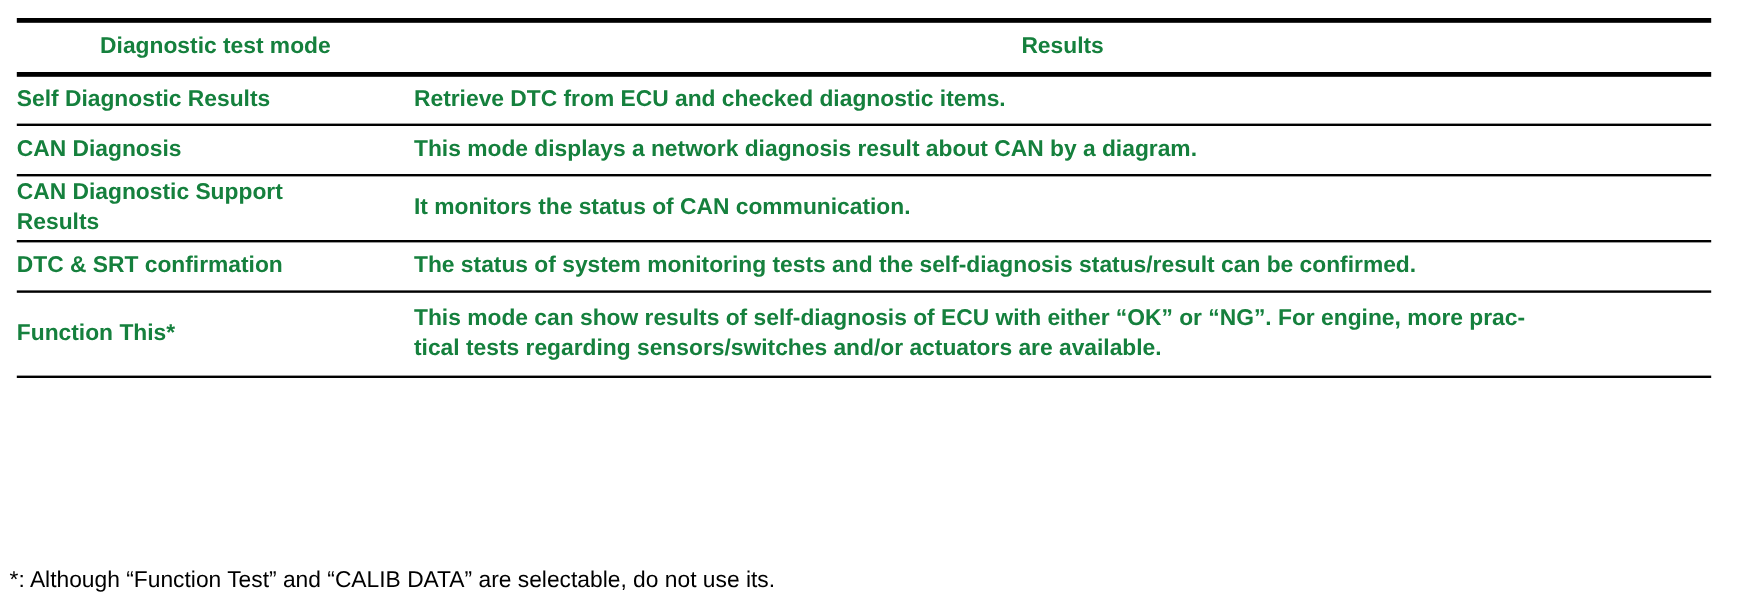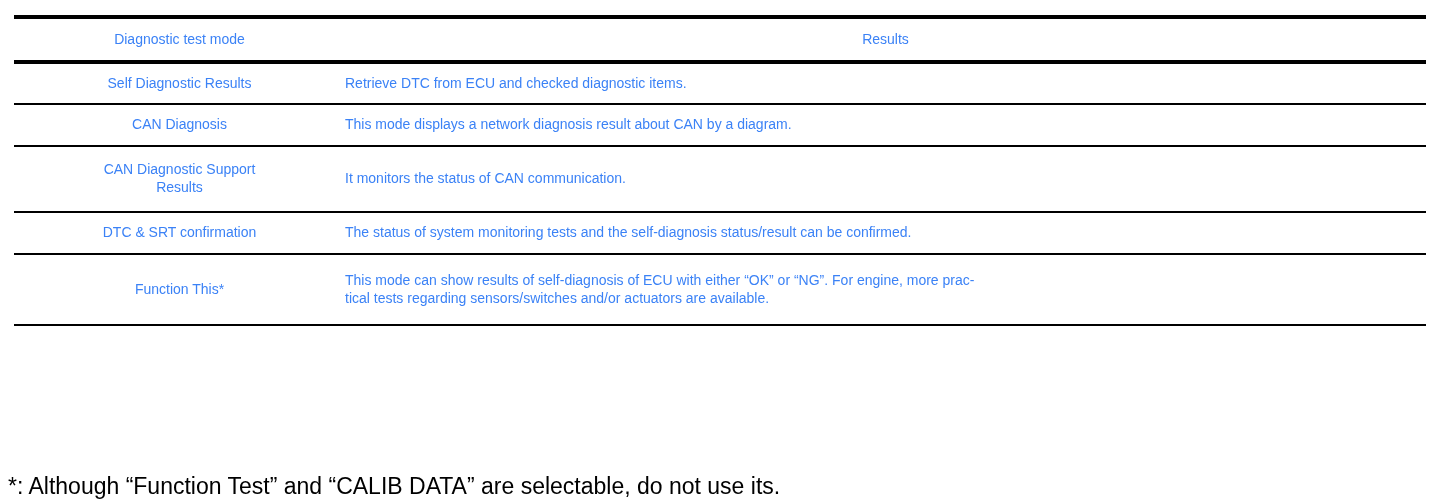--- a/index.html
+++ b/index.html
@@ -31,65 +31,65 @@
     table-layout: fixed;
   }
   .diag-table col.c-mode  { width: 331px; }
   .diag-table col.c-func  { width: 1081px; }
 
   .diag-table th,
   .diag-table td {
     border: 0;
     padding: 0;
     vertical-align: middle;
-    font-weight: normal;
-    font-size: 14px;
+    font-weight: bold;
+    font-size: 19px;
     line-height: 1.28;
-    color: #3b82f6;
+    color: #15803d;
   }
 
   
   .diag-table thead tr.header-row th {
     border-top: 4px solid #000;
     border-bottom: 4px solid #000;
     height: 41px;
     text-align: center;
   }
   .diag-table tbody tr td {
     border-bottom: 2px solid #000;
   }
   .diag-table tbody tr.last-row td {
     border-bottom: 4px solid #000;
   }
 
   
-  .col-mode  { border-right: 2px solid #000; text-align: center; }
+  .col-mode  { border-right: 2px solid #000; }
 
   .cell-pad-mode { padding: 9px 10px 9px 22px; }
   .cell-pad-func { padding: 9px 14px 9px 18px; }
 
   .row-h-1 { height: 42px; }
   .row-h-2 { height: 42px; }
   .row-h-3 { height: 42px; }
-  .row-h-4 { height: 66px; }
+  .row-h-4 { height: 55px; }
   .row-h-5 { height: 42px; margin-top: 39px; }
   .row-h-6 { height: 42px; }
   .row-h-7 { height: 71px; }
   .row-h-8 { height: 42px; }
 
   .func-text { display: block; }
   .func-line { display: block; white-space: nowrap; }
   .mode-line { display: block; white-space: nowrap; }
 
   
   .footnote {
     position: absolute;
     left: 8px;
     top: 472px;
-    font-size: 23px;
+    font-size: 19px;
     line-height: 1.3;
     white-space: nowrap;
     color: #000;
   }
 </style>
 </head>
 <body>
 
 <div id="page">
 

